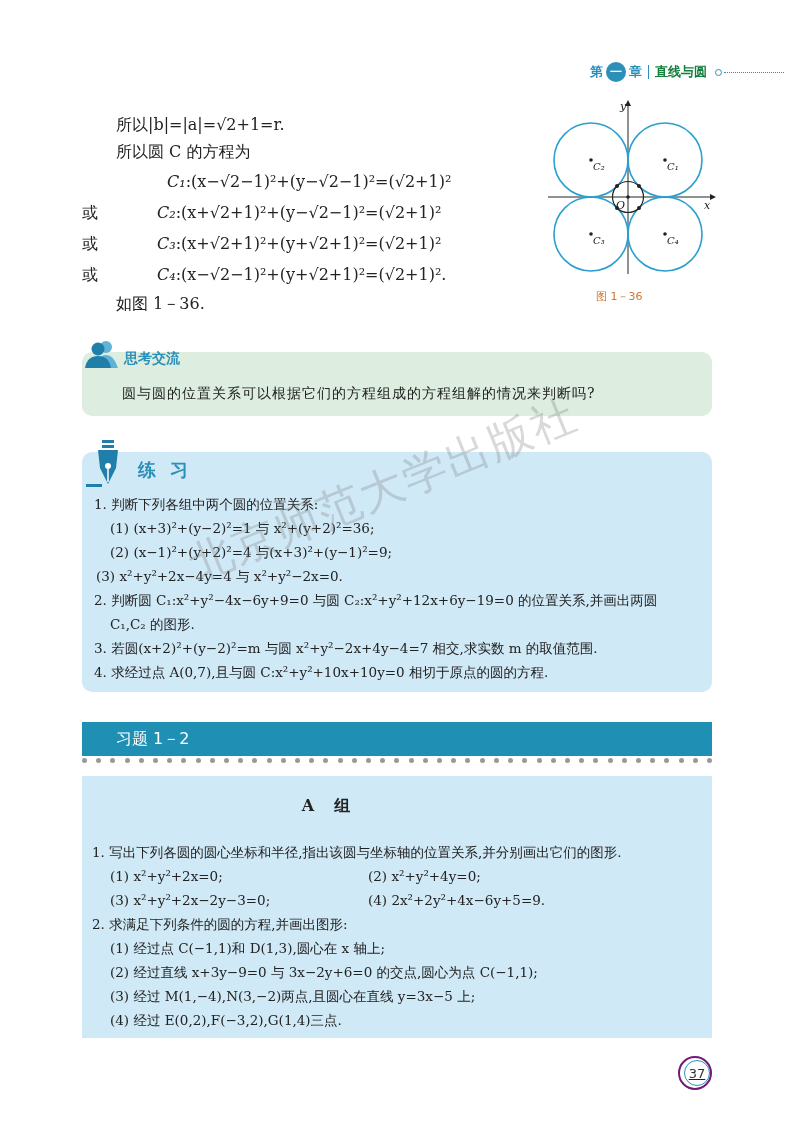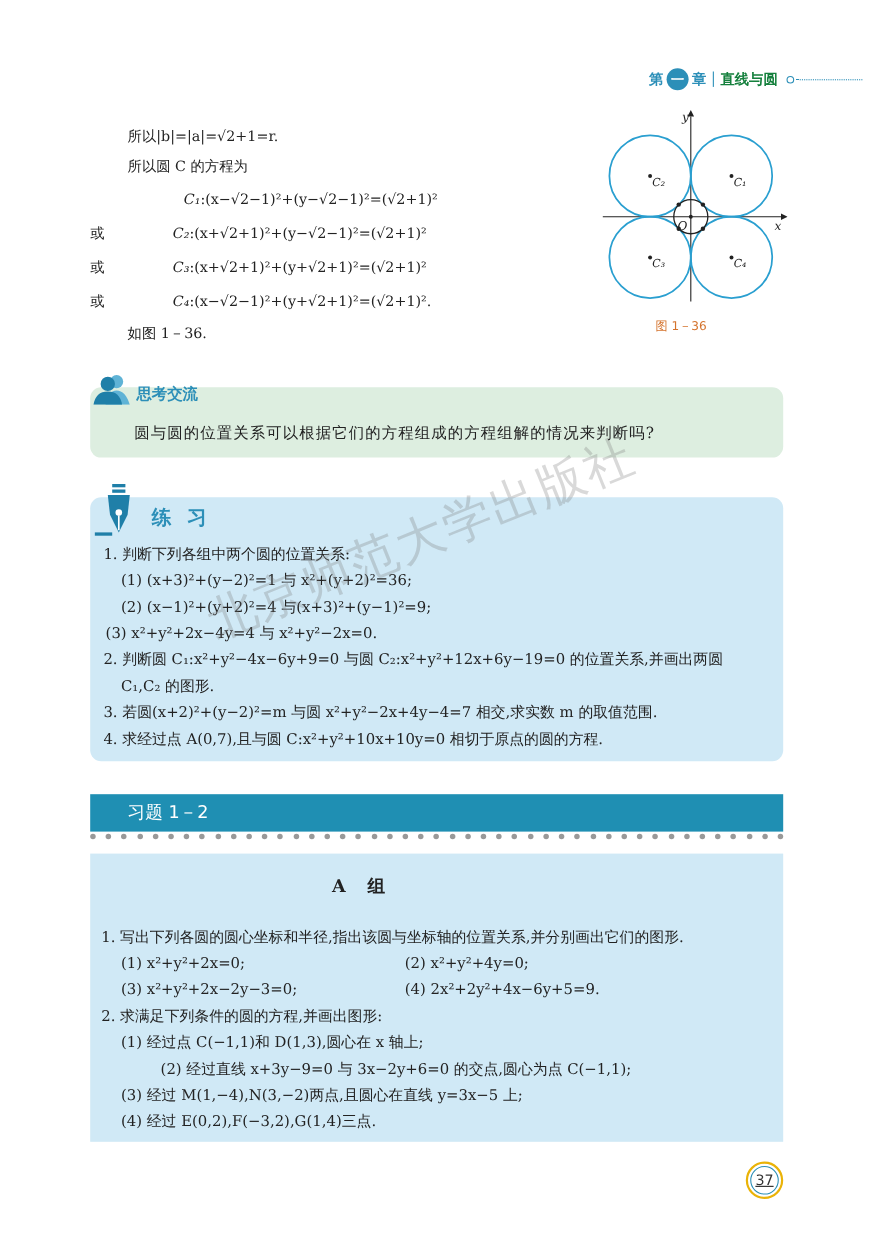--- a/index.html
+++ b/index.html
@@ -15,21 +15,21 @@
   .chap-header { left: 590px; top: 60px; height: 24px; display: flex; align-items: center; font-family: "DejaVu Sans", sans-serif; }
   .chap-di, .chap-zhang { color: #2c8fb8; font-size: 13px; font-weight: bold; }
   .chap-num { width: 20px; height: 20px; border-radius: 50%; background: #2c8fb8; color: #fff; display: flex; align-items: center; justify-content: center; margin: 0 3px; font-size: 12px; font-weight: bold; }
   .chap-sep { width: 1px; height: 14px; background: #2c8fb8; margin: 0 6px; }
   .chap-title { color: #15803d; font-size: 13px; font-weight: bold; }
   .chap-line { margin-left: 8px; display: flex; align-items: center; }
   .chap-line .o { width: 5px; height: 5px; border: 1px solid #2c8fb8; border-radius: 50%; }
   .chap-line .l { width: 60px; border-top: 1px dotted #2c8fb8; margin-left: 2px; }
 
   
-  .line { font-size: 13px; line-height: 20px; white-space: nowrap; }
+  .line { font-size: 16px; line-height: 20px; white-space: nowrap; }
   .it { font-style: italic; }
 
   
   .figure { left: 546px; top: 98px; width: 170px; height: 210px; }
   .fig-caption { left: 596px; top: 289px; color: #d4732d; font-size: 11px; font-family: "DejaVu Sans", sans-serif; }
 
   
   .think-box { left: 82px; top: 352px; width: 630px; height: 64px; background: #ddeee0; border-radius: 10px; }
   .think-icon { left: 84px; top: 340px; width: 36px; height: 28px; }
   .think-title { left: 124px; top: 350px; font-size: 14px; font-weight: bold; color: #2c8fb8; font-family: "DejaVu Sans", sans-serif; }
@@ -44,21 +44,21 @@
   
   .ex-bar { left: 82px; top: 722px; width: 630px; height: 34px; background: #1f8fb3; }
   .ex-title { left: 116px; top: 729px; color: #fff; font-size: 16px; font-family: "DejaVu Sans", sans-serif; }
   .ex-dots { left: 82px; top: 758px; width: 630px; height: 8px; display: flex; justify-content: space-between; }
   .ex-dots span { width: 5px; height: 5px; border-radius: 50%; background: #999; display: block; }
   .groupA-box { left: 82px; top: 776px; width: 630px; height: 262px; background: #d0e9f6; }
   .groupA-title { left: 0; width: 652px; top: 796px; text-align: center; font-size: 16px; font-weight: bold; }
   .groupA-title span { margin: 0 10px; }
 
   
-  .page-num { left: 678px; top: 1056px; width: 30px; height: 30px; border: 2px solid #eab308; border-radius: 50%; display: flex; align-items: center; justify-content: center; text-decoration: underline; }
+  .page-num { left: 678px; top: 1056px; width: 30px; height: 30px; border: 2px solid #701a75; border-radius: 50%; display: flex; align-items: center; justify-content: flex-end; text-decoration: underline; }
   .page-num-inner { width: 24px; height: 24px; border: 1px solid #2c8fb8; border-radius: 50%; display: flex; align-items: center; justify-content: center; font-size: 13px; font-family: "DejaVu Sans", sans-serif; color: #333; }
 
   
   .watermark { left: 180px; top: 540px; font-size: 44px; color: rgba(120,120,120,0.28); transform: rotate(-22deg); transform-origin: left top; white-space: nowrap; font-family: "DejaVu Serif", serif; letter-spacing: 2px; pointer-events: none; }
 </style>
 </head>
 <body>
 
 <div class="abs chap-header">
   <span class="chap-di">第</span>
@@ -214,21 +214,21 @@
   <span>A</span><span>组</span>
 </div>
 
 <div class="abs p-line" style="left:92px; top:842px;">1. 写出下列各圆的圆心坐标和半径,指出该圆与坐标轴的位置关系,并分别画出它们的图形.</div>
 <div class="abs p-line" style="left:110px; top:866px;">(1) x²+y²+2x=0;</div>
 <div class="abs p-line" style="left:368px; top:866px;">(2) x²+y²+4y=0;</div>
 <div class="abs p-line" style="left:110px; top:890px;">(3) x²+y²+2x−2y−3=0;</div>
 <div class="abs p-line" style="left:368px; top:890px;">(4) 2x²+2y²+4x−6y+5=9.</div>
 <div class="abs p-line" style="left:92px; top:914px;">2. 求满足下列条件的圆的方程,并画出图形:</div>
 <div class="abs p-line" style="left:110px; top:938px;">(1) 经过点 C(−1,1)和 D(1,3),圆心在 x 轴上;</div>
-<div class="abs p-line" style="left:110px; top:962px;margin-left:36px;">(2) 经过直线 x+3y−9=0 与 3x−2y+6=0 的交点,圆心为点 C(−1,1);</div>
+<div class="abs p-line" style="left:110px; top:962px;">(2) 经过直线 x+3y−9=0 与 3x−2y+6=0 的交点,圆心为点 C(−1,1);</div>
 <div class="abs p-line" style="left:110px; top:986px;">(3) 经过 M(1,−4),N(3,−2)两点,且圆心在直线 y=3x−5 上;</div>
 <div class="abs p-line" style="left:110px; top:1010px;">(4) 经过 E(0,2),F(−3,2),G(1,4)三点.</div>
 
 <div class="abs watermark">北京师范大学出版社</div>
 
 <div class="abs page-num">
   <div class="page-num-inner">37</div>
 </div>
 
 </body></html>

